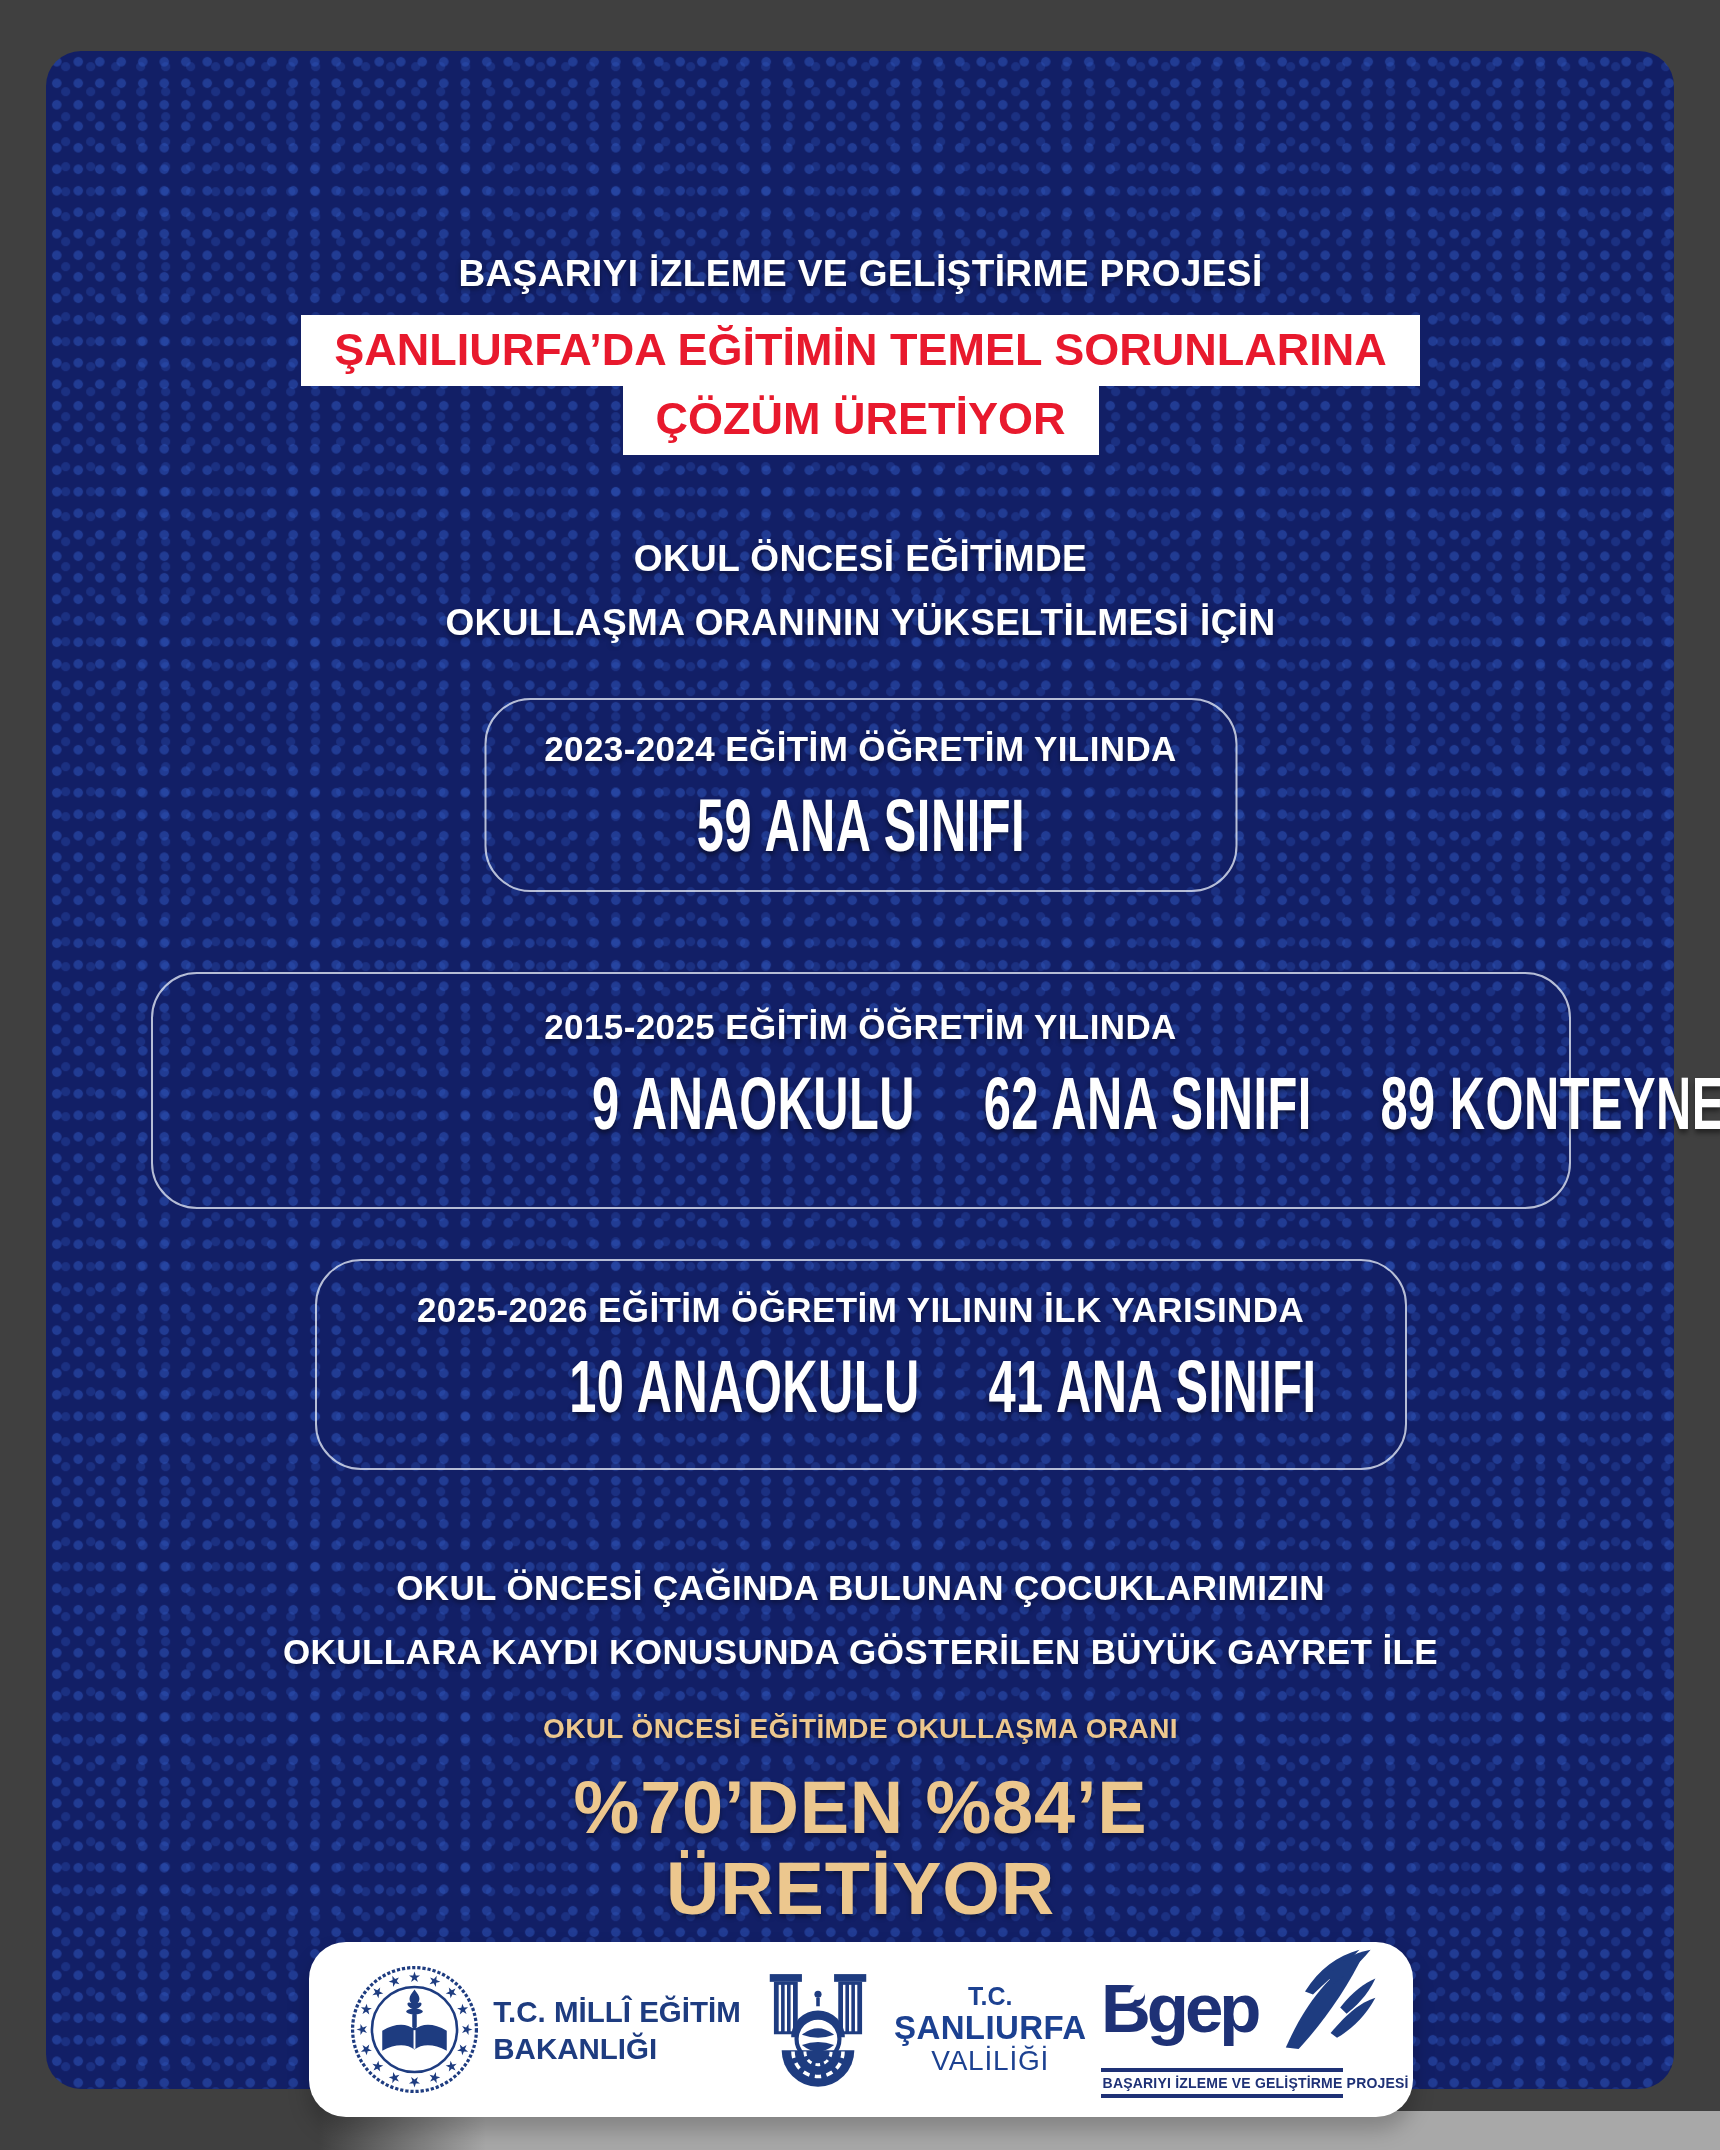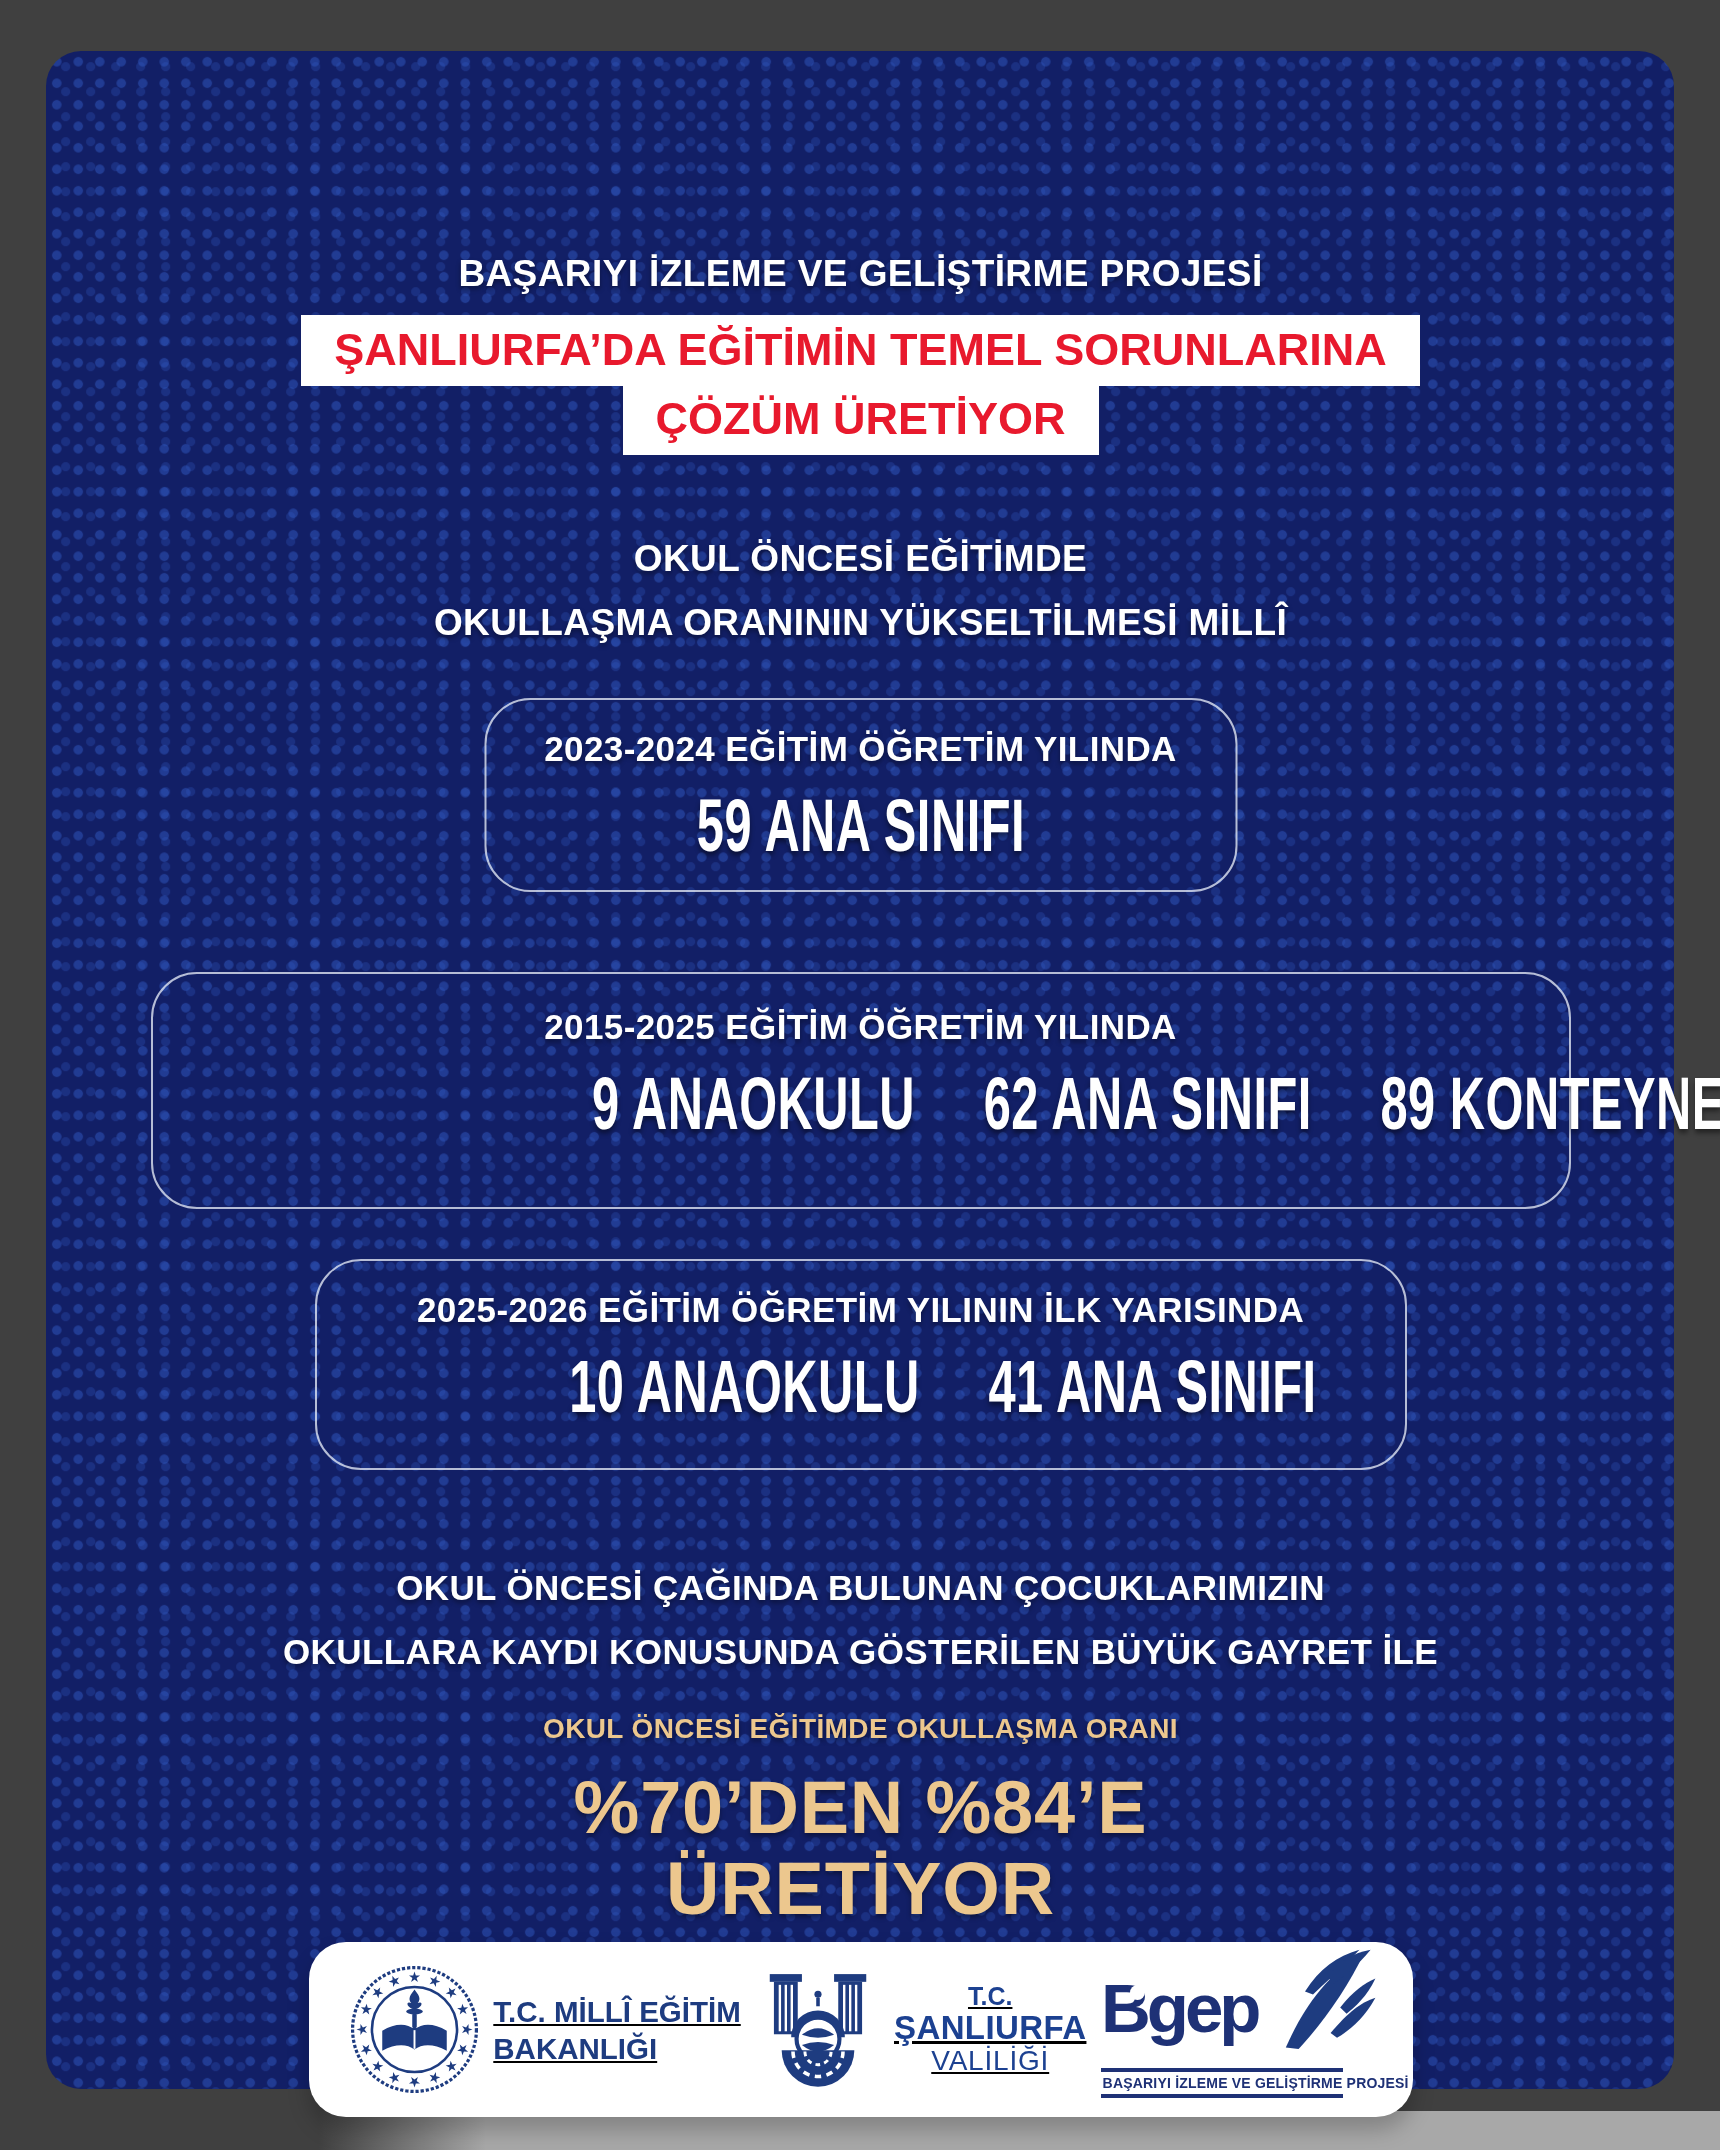--- a/index.html
+++ b/index.html
@@ -63,21 +63,21 @@
     position:absolute;left:319px;top:2111px;width:1402px;height:40px;z-index:1;
     background:linear-gradient(to right, rgba(168,168,168,0) 0px, #a8a8a8 167px);
   }
 
   
   .logo-bar{
     position:absolute;left:309px;top:1942px;width:1104px;height:175px;z-index:2;
     background:#ffffff;border-radius:37px;
     box-shadow:0 12.7px 21px rgba(0,0,0,.22);
     display:flex;align-items:center;justify-content:space-between;
-    padding:12px 41px;box-sizing:border-box;text-decoration:underline;
+    padding:12px 41px;box-sizing:border-box;
   }
   .logo-group{display:flex;align-items:center;}
   .meb-text{margin-left:14.3px;color:#1e3c80;font-weight:bold;font-size:29.5px;line-height:37px;text-align:left;}
   .val-text{margin-left:12.7px;color:#1c4191;text-align:center;line-height:1.08;}
   .val-tc{font-size:25px;font-weight:bold;}
   .val-city{font-size:33px;font-weight:bold;letter-spacing:0.4px;}
   .val-office{font-size:28px;font-weight:normal;letter-spacing:0.8px;}
   .bigep{position:relative;width:271px;height:159px;}
   .bigep-word{
     position:absolute;left:0;top:14.3px;font-size:69px;font-weight:bold;color:#1e3176;
@@ -103,21 +103,21 @@
   <div class="centered title-line1 shadowed">BAŞARIYI İZLEME VE GELİŞTİRME PROJESİ</div>
   <div class="centered ribbon-wrap">
     <span class="ribbon">ŞANLIURFA’DA EĞİTİMİN TEMEL SORUNLARINA</span>
   </div>
   <div class="centered ribbon-wrap2">
     <span class="ribbon">ÇÖZÜM ÜRETİYOR</span>
   </div>
 
   <div class="centered intro shadowed">
     <div>OKUL ÖNCESİ EĞİTİMDE</div>
-    <div>OKULLAŞMA ORANININ YÜKSELTİLMESİ MİLLÎ</div>
+    <div>OKULLAŞMA ORANININ YÜKSELTİLMESİ İÇİN</div>
   </div>
 
   <div class="stat-box box1">
     <div class="box-title">2023-2024 EĞİTİM ÖĞRETİM YILINDA</div>
     <div class="stats-row">
       <span class="stats-scale">
         <span class="stat-item">59 ANA SINIFI</span>
       </span>
     </div>
   </div>

